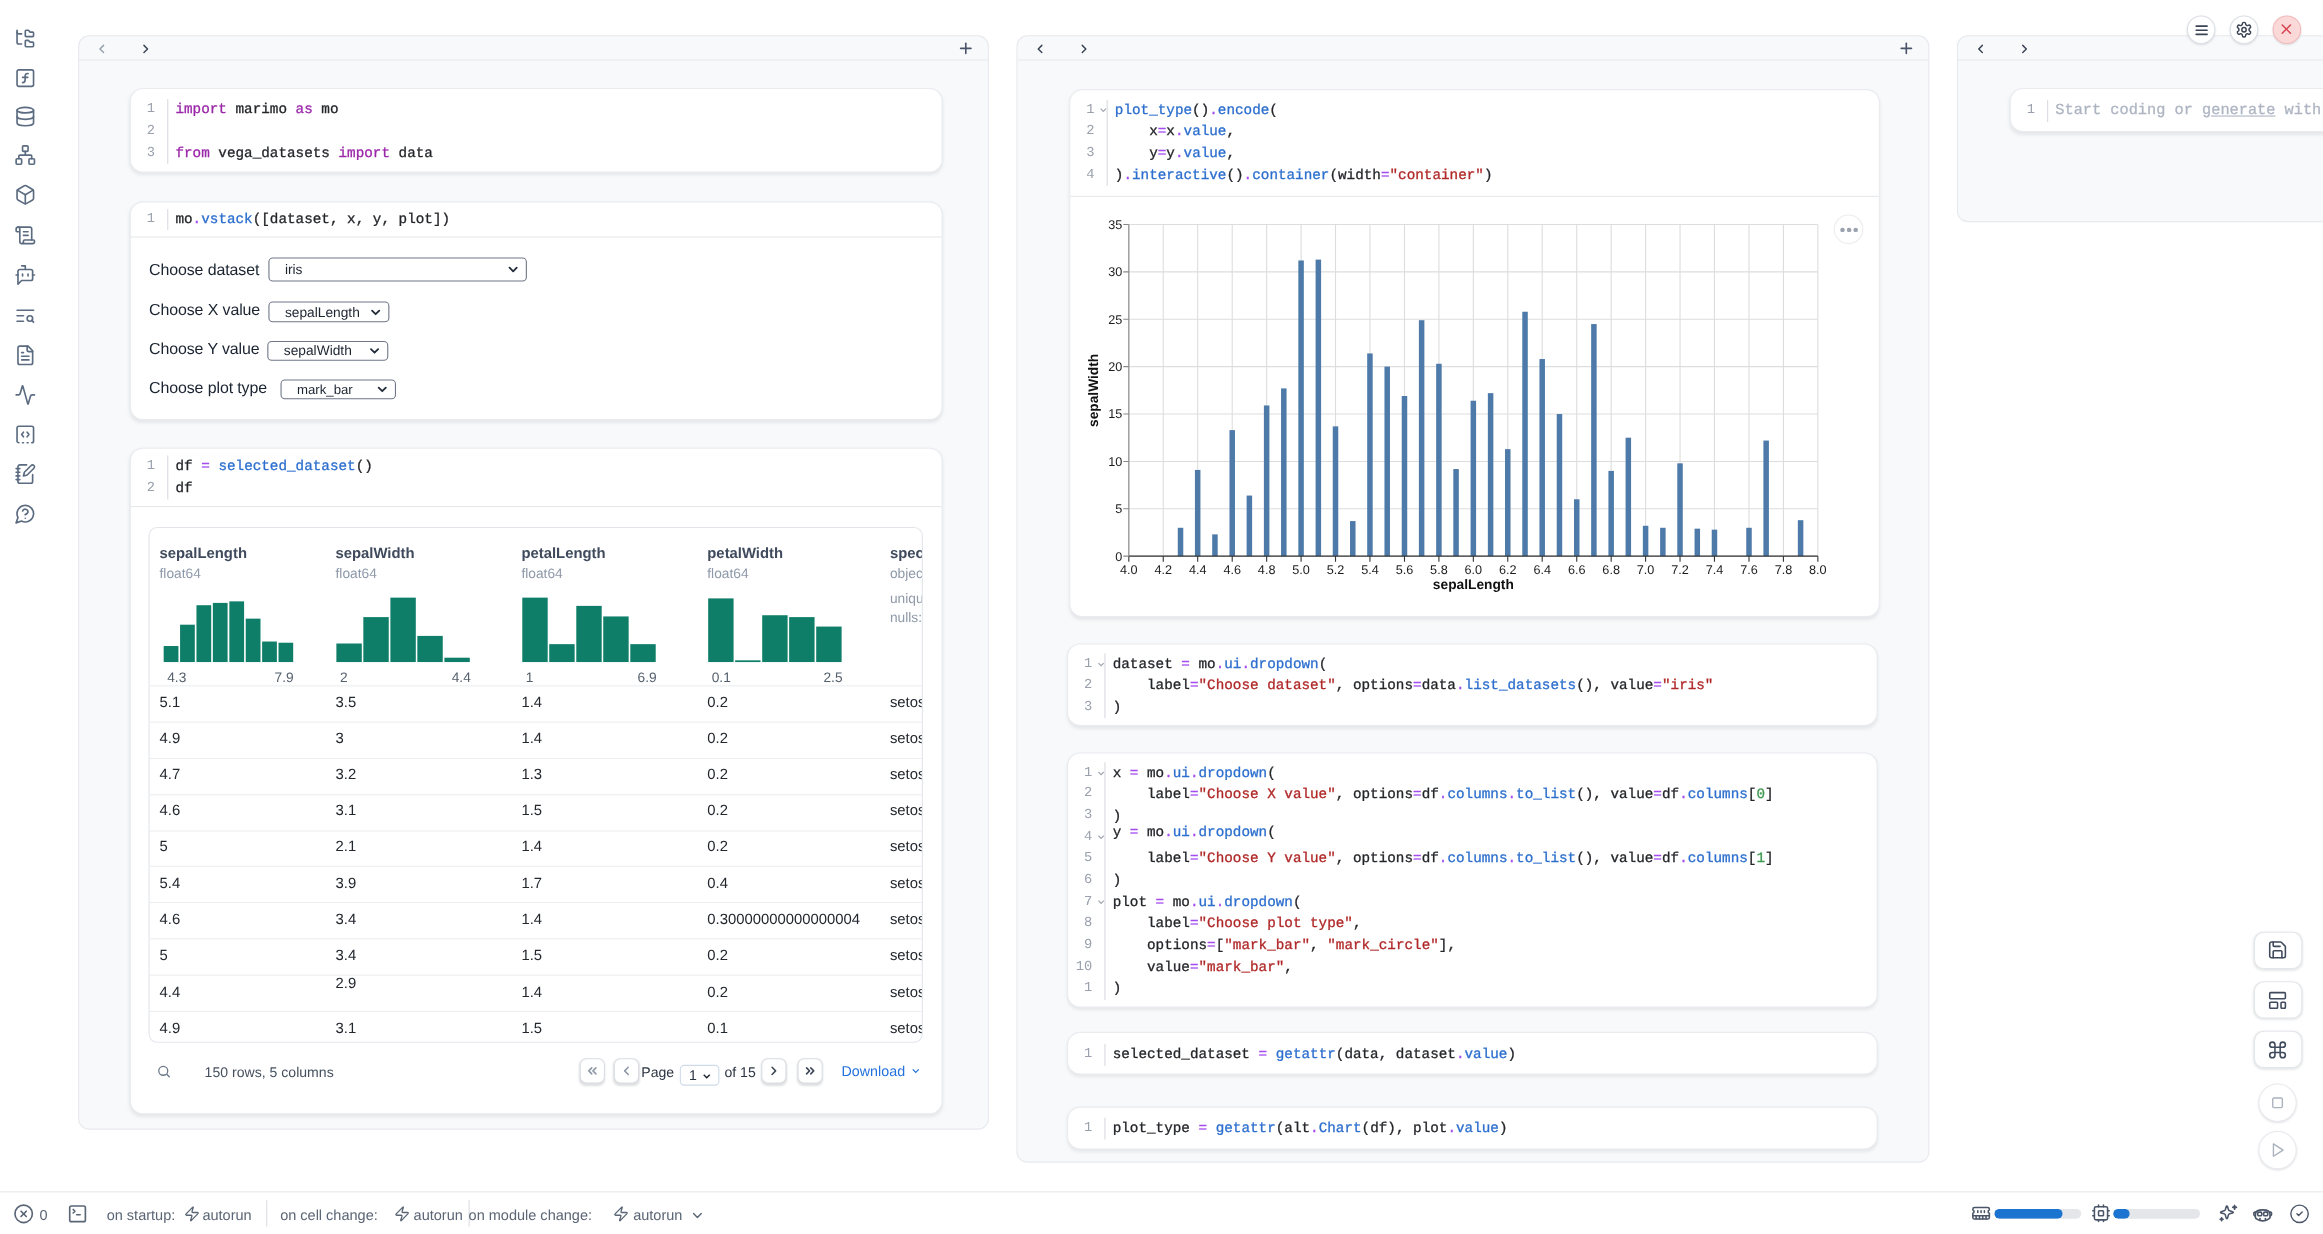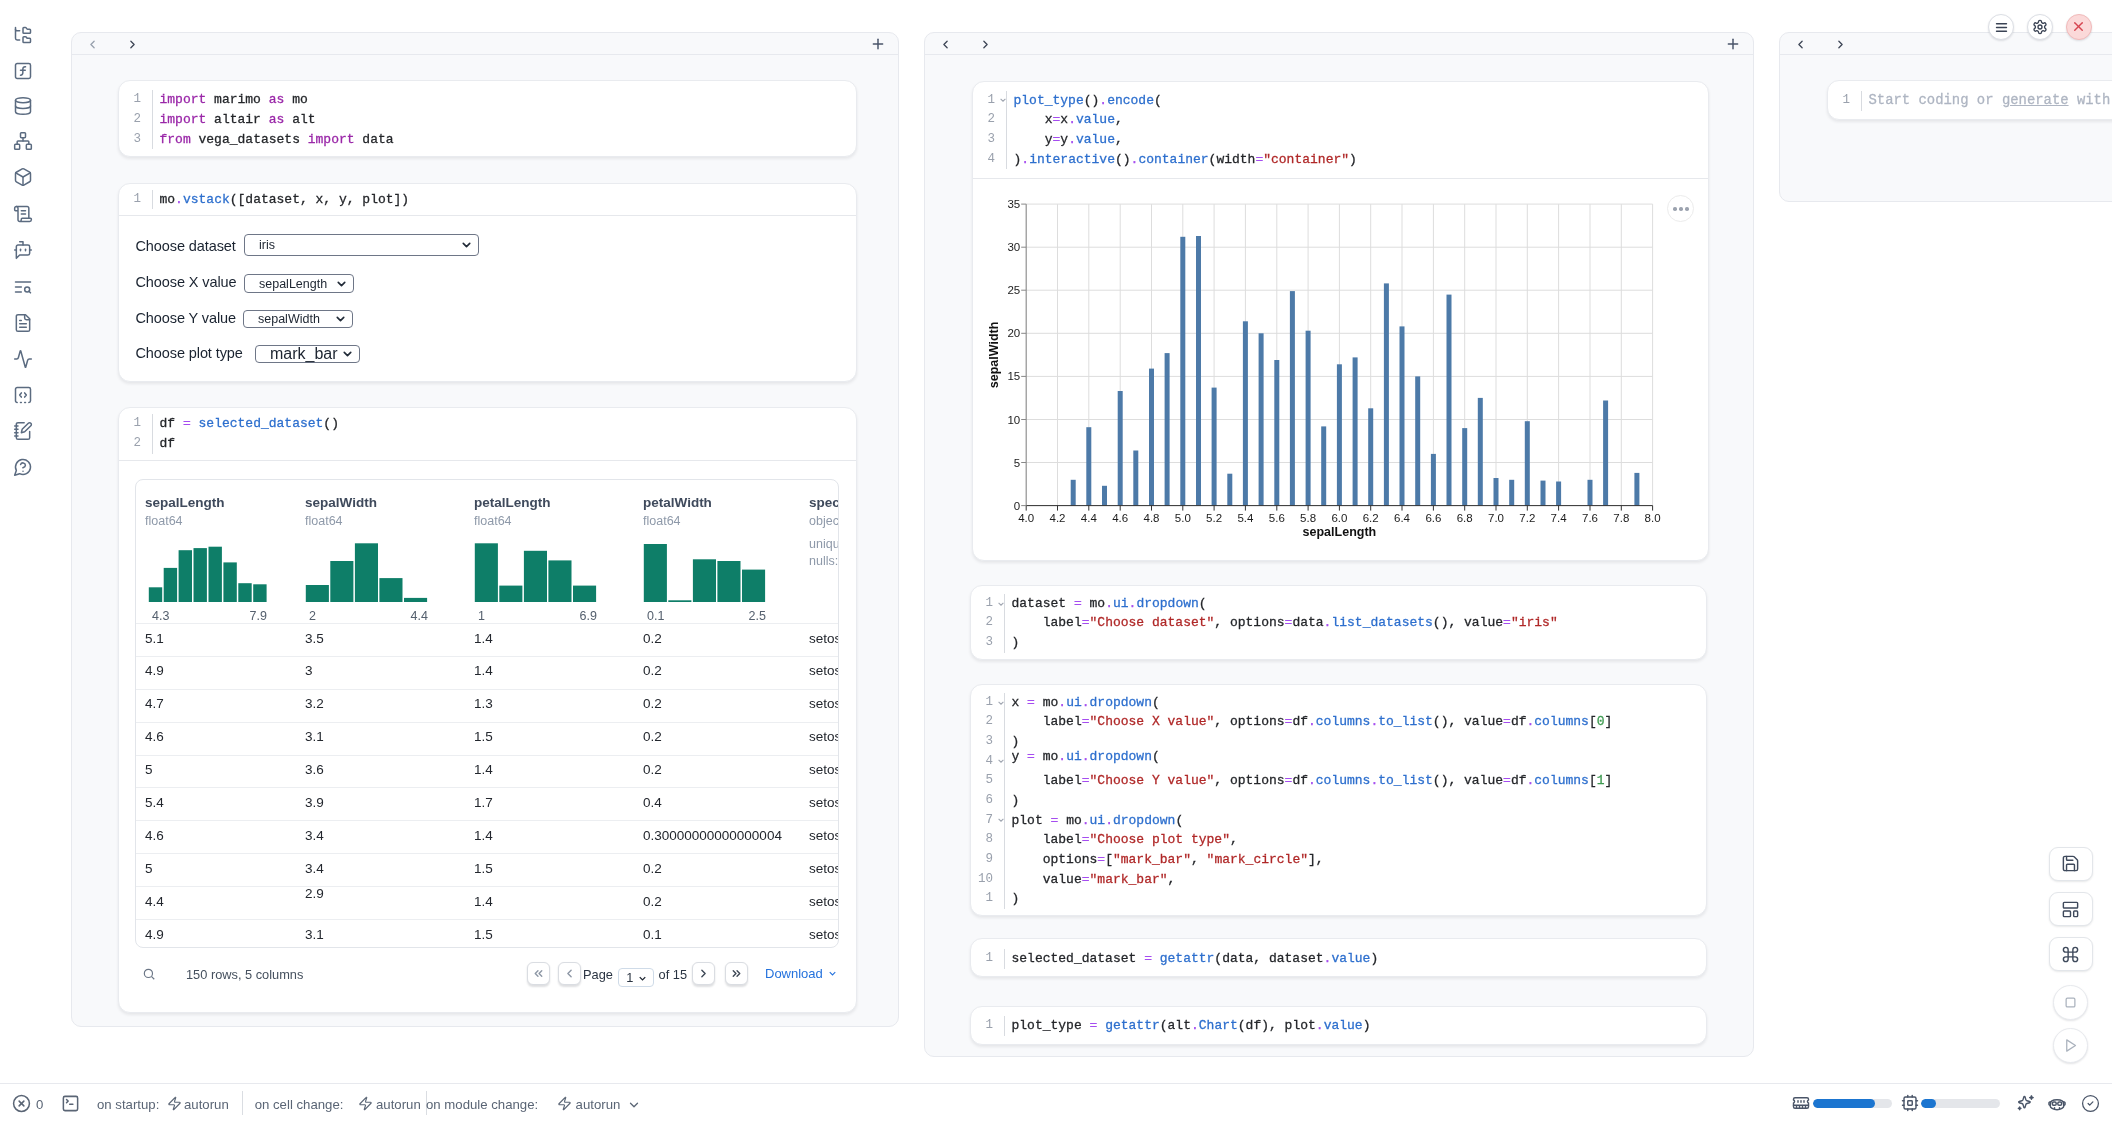--- a/index.html
+++ b/index.html
@@ -120,21 +120,20 @@
         <path d="M5 12h14"></path>
         <path d="M12 5v14"></path>
       </svg>
     </div>
     <div class="cell" style="left:46px;top:47px;width:739px;height:77.3px">
       <div class="codewrap" style="height:77.3px">
         <div class="gutsep" style="top:9.2px;height:58.9px"></div>
         <div class="ln" style="top:9.20px">1</div>
         <div class="cl" style="top:9.20px"><span class="k">import</span> marimo <span class="k">as</span> mo</div>
         <div class="ln" style="top:28.85px">2</div>
-        <div class="cl" style="top:28.85px"><span class="k">import</span> altair <span class="k">as</span> alt</div>
         <div class="ln" style="top:48.50px">3</div>
         <div class="cl" style="top:48.50px"><span class="k">from</span> vega_datasets <span class="k">import</span> data</div>
       </div>
     </div>
     <div class="cell" style="left:46px;top:150px;width:739px;height:199.2px">
       <div class="codewrap" style="height:31.2px">
         <div class="gutsep" style="top:5.8px;height:19.6px"></div>
         <div class="ln" style="top:5.80px">1</div>
         <div class="cl" style="top:5.80px">mo<span class="o">.</span><span class="b">vstack</span>([dataset, x, y, plot])</div>
       </div>
@@ -156,21 +155,21 @@
         </div>
         <div style="position:absolute;left:16.5px;top:94.5px;font-size:14.5px;color:#1a2330;letter-spacing:-0.1px">Choose Y value</div>
         <div style="position:absolute;left:124px;top:94.44999999999999px;width:110px;height:18.5px;border:1px solid #6e7687;border-radius:4px;background:#fff">
           <div style="position:absolute;left:14px;top:50%;transform:translateY(-50%);font-size:12.5px;color:#1c2430">sepalWidth</div>
           <svg width="13" height="13" viewBox="0 0 24 24" style="position:absolute;right:5px;top:50%;transform:translateY(-50%)" fill="none" stroke="#222b38" stroke-width="3" stroke-linecap="round" stroke-linejoin="round">
             <path d="M6 9l6 6 6-6"></path>
           </svg>
         </div>
         <div style="position:absolute;left:16.5px;top:130.1px;font-size:14.5px;color:#1a2330;letter-spacing:-0.1px">Choose plot type</div>
         <div style="position:absolute;left:136px;top:129.55px;width:105px;height:18.5px;border:1px solid #6e7687;border-radius:4px;background:#fff">
-          <div style="position:absolute;left:14px;top:50%;transform:translateY(-50%);font-size:16px;color:#1c2430">mark_bar</div>
+          <div style="position:absolute;left:14px;top:50%;transform:translateY(-50%);font-size:12px;color:#1c2430">mark_bar</div>
           <svg width="13" height="13" viewBox="0 0 24 24" style="position:absolute;right:5px;top:50%;transform:translateY(-50%)" fill="none" stroke="#222b38" stroke-width="3" stroke-linecap="round" stroke-linejoin="round">
             <path d="M6 9l6 6 6-6"></path>
           </svg>
         </div>
       </div>
     </div>
     <div class="cell" style="left:46px;top:374.3px;width:739px;height:605.7px">
       <div class="codewrap" style="height:51.3px">
         <div class="gutsep" style="top:6.0px;height:39.3px"></div>
         <div class="ln" style="top:6.00px">1</div>
@@ -251,21 +250,21 @@
           <div style="position:absolute;left:507px;top:215.9px;font-size:13.5px;color:#23272e;white-space:nowrap">0.2</div>
           <div style="position:absolute;left:673px;top:215.9px;font-size:13.5px;color:#23272e;white-space:nowrap">setosa</div>
           <div style="position:absolute;left:0;top:241.2px;width:703.5px;height:1px;background:#eceef1"></div>
           <div style="position:absolute;left:9px;top:248.8px;font-size:13.5px;color:#23272e;white-space:nowrap">4.6</div>
           <div style="position:absolute;left:169px;top:248.8px;font-size:13.5px;color:#23272e;white-space:nowrap">3.1</div>
           <div style="position:absolute;left:338px;top:248.8px;font-size:13.5px;color:#23272e;white-space:nowrap">1.5</div>
           <div style="position:absolute;left:507px;top:248.8px;font-size:13.5px;color:#23272e;white-space:nowrap">0.2</div>
           <div style="position:absolute;left:673px;top:248.8px;font-size:13.5px;color:#23272e;white-space:nowrap">setosa</div>
           <div style="position:absolute;left:0;top:274.1px;width:703.5px;height:1px;background:#eceef1"></div>
           <div style="position:absolute;left:9px;top:281.7px;font-size:13.5px;color:#23272e;white-space:nowrap">5</div>
-          <div style="position:absolute;left:169px;top:281.7px;font-size:13.5px;color:#23272e;white-space:nowrap">3.6</div>
+          <div style="position:absolute;left:169px;top:281.7px;font-size:13.5px;color:#23272e;white-space:nowrap">2.1</div>
           <div style="position:absolute;left:338px;top:281.7px;font-size:13.5px;color:#23272e;white-space:nowrap">1.4</div>
           <div style="position:absolute;left:507px;top:281.7px;font-size:13.5px;color:#23272e;white-space:nowrap">0.2</div>
           <div style="position:absolute;left:673px;top:281.7px;font-size:13.5px;color:#23272e;white-space:nowrap">setosa</div>
           <div style="position:absolute;left:0;top:307.0px;width:703.5px;height:1px;background:#eceef1"></div>
           <div style="position:absolute;left:9px;top:314.6px;font-size:13.5px;color:#23272e;white-space:nowrap">5.4</div>
           <div style="position:absolute;left:169px;top:314.6px;font-size:13.5px;color:#23272e;white-space:nowrap">3.9</div>
           <div style="position:absolute;left:338px;top:314.6px;font-size:13.5px;color:#23272e;white-space:nowrap">1.7</div>
           <div style="position:absolute;left:507px;top:314.6px;font-size:13.5px;color:#23272e;white-space:nowrap">0.4</div>
           <div style="position:absolute;left:673px;top:314.6px;font-size:13.5px;color:#23272e;white-space:nowrap">setosa</div>
           <div style="position:absolute;left:0;top:339.9px;width:703.5px;height:1px;background:#eceef1"></div>

